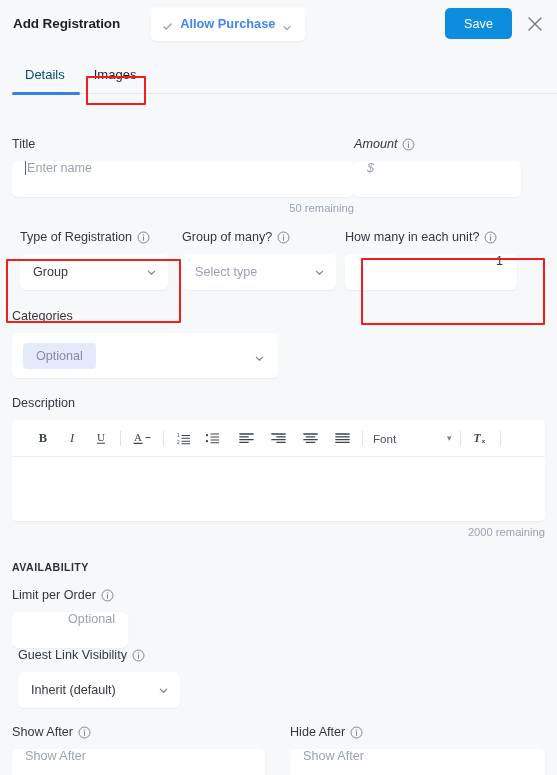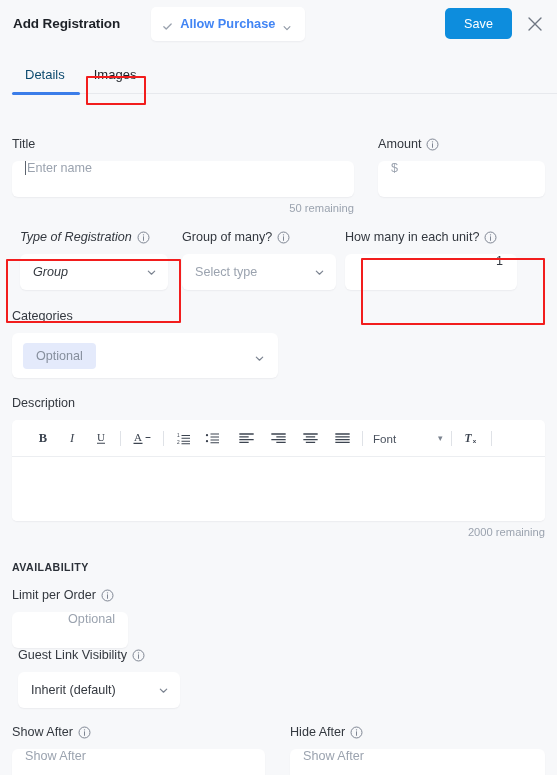--- a/index.html
+++ b/index.html
@@ -218,31 +218,31 @@
     text-align: right;
     margin-top: 5px;
   }
 
   
   .row-title {
     display: flex;
     padding-top: 21px;
   }
   .col-title { width: 342px; }
-  .col-amount { margin-left: 24px; width: 167px; }
+  .col-amount { width: 167px; font-style: italic; }
 
   .lbl-gap { height: 9px; }
 
   
   .row-three {
     display: flex;
     padding-top: 16px;
     position: relative;
   }
-  .col-type { width: 156px; padding-left: 8px; font-style: italic; }
+  .col-type { width: 156px; padding-left: 8px; }
   .col-group { width: 154px; margin-left: 14px; }
   .col-unit  { width: 172px; margin-left: 9px; }
 
   .unit-input {
     justify-content: flex-end;
     padding-right: 14px;
     cursor: text;
   }
 
   
@@ -307,21 +307,21 @@
     margin: 0 8px;
     flex-shrink: 0;
   }
 
   .tb-font {
     display: flex;
     align-items: center;
     font-size: 11.6px;
     color: #4a525e;
     cursor: pointer;
-    gap: 7px;
+    gap: 16px;
     margin-left: 2px;
   }
   .tb-font-name { width: 49px; }
   .tb-font-caret {
     font-size: 9px;
     color: #7b8390;
     margin-left: 9px;
     line-height: 1;
   }
 

